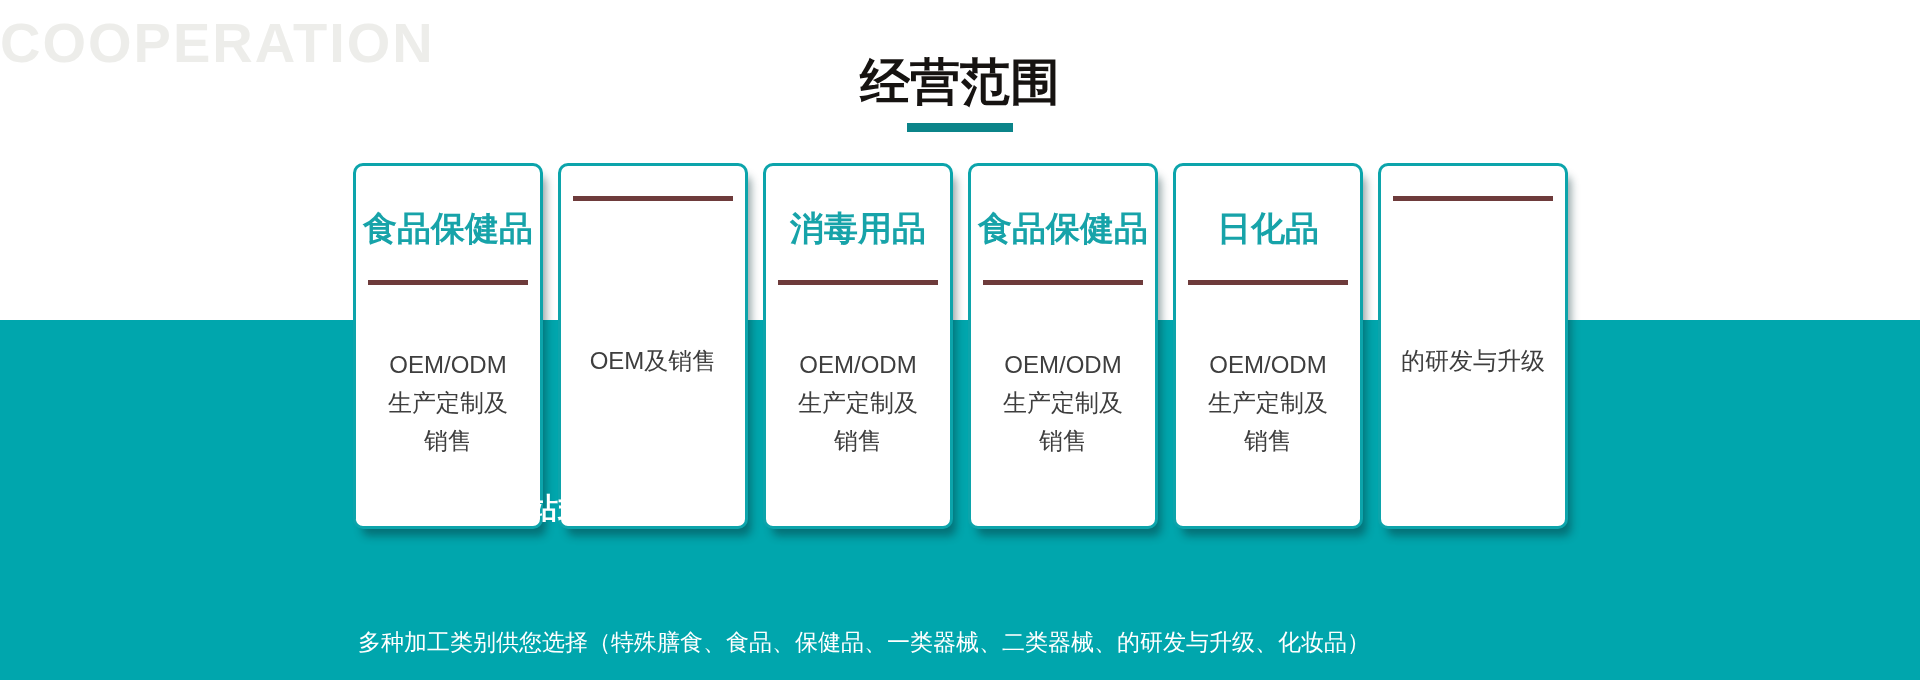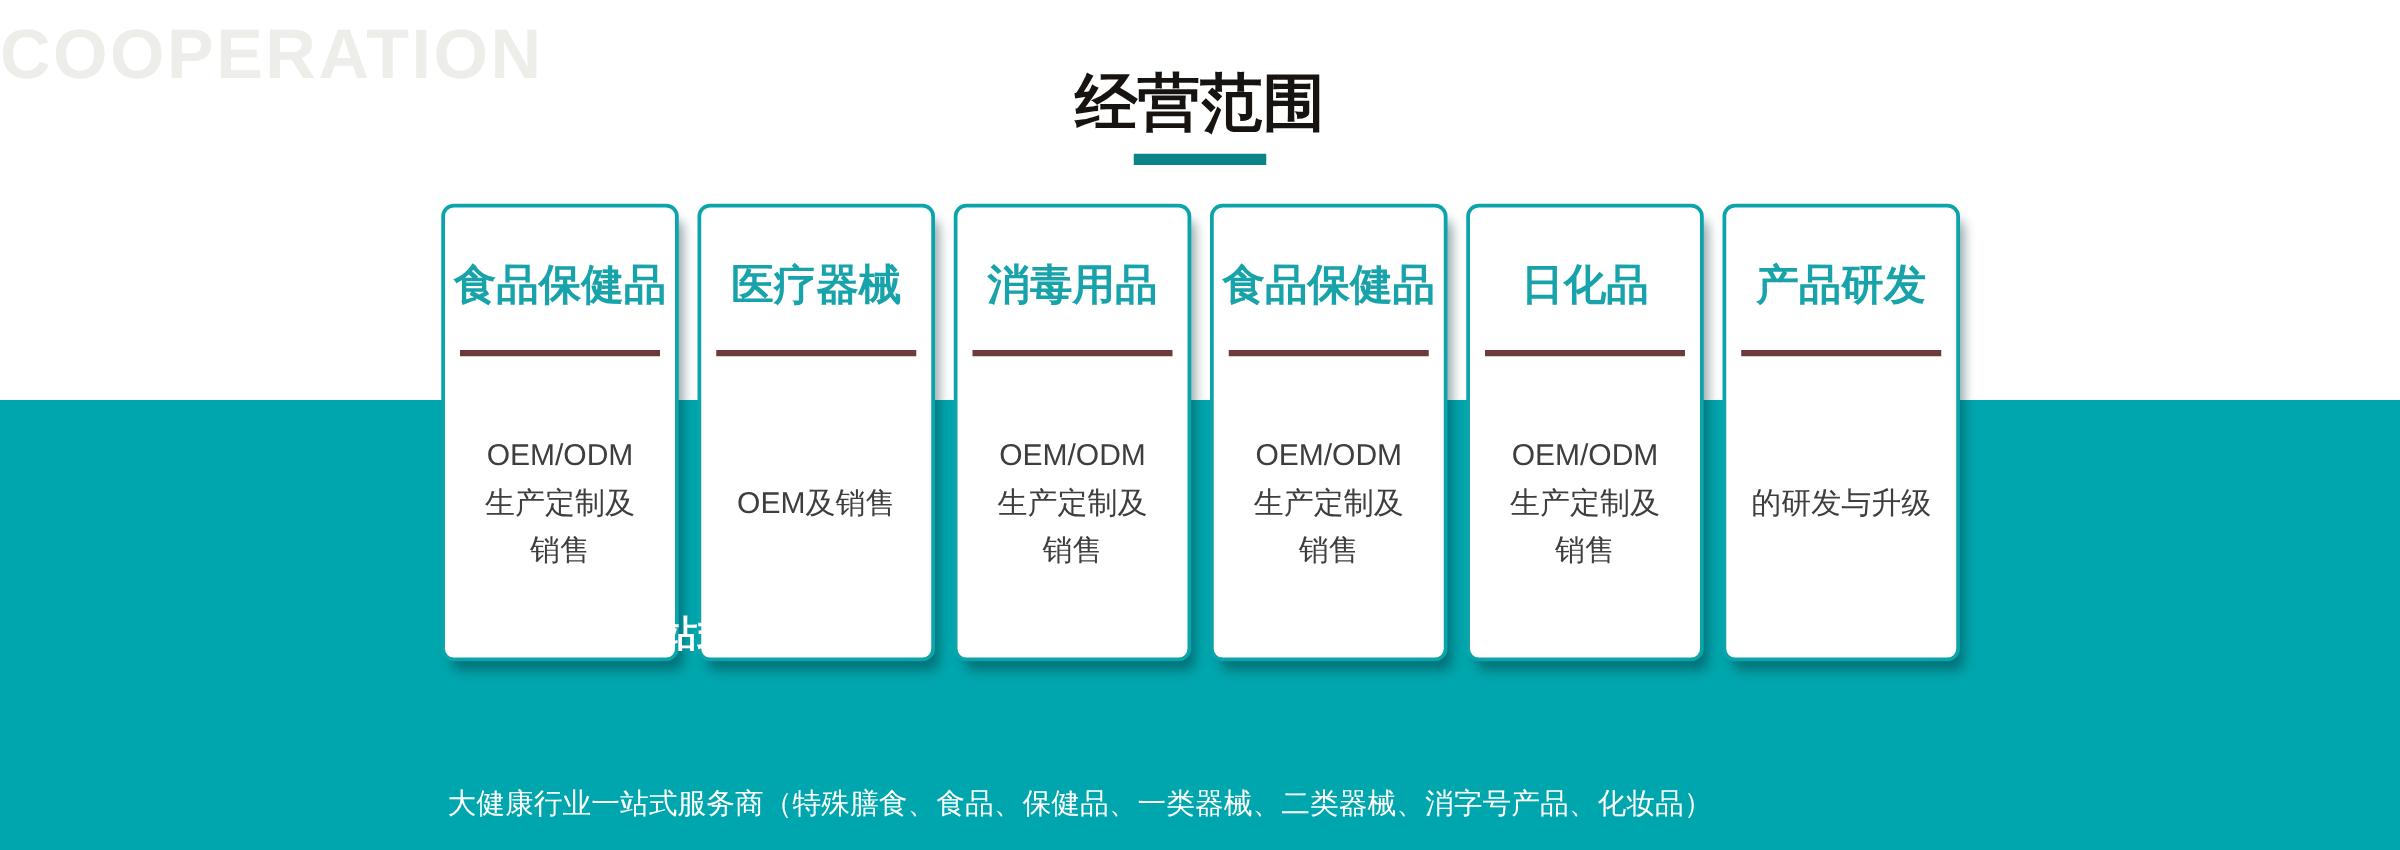--- a/index.html
+++ b/index.html
@@ -126,21 +126,20 @@
     <div class="card-title">食品保健品</div>
     <div class="card-divider"></div>
     <div class="card-body">
       <div>OEM/ODM</div>
       <div>生产定制及</div>
       <div>销售</div>
     </div>
   </div>
 
   <div class="card">
-    <div class="card-title">医疗器械</div>
     <div class="card-divider"></div>
     <div class="card-body">
       <div>OEM及销售</div>
     </div>
   </div>
 
   <div class="card">
     <div class="card-title">消毒用品</div>
     <div class="card-divider"></div>
     <div class="card-body">
@@ -164,27 +163,26 @@
     <div class="card-title">日化品</div>
     <div class="card-divider"></div>
     <div class="card-body">
       <div>OEM/ODM</div>
       <div>生产定制及</div>
       <div>销售</div>
     </div>
   </div>
 
   <div class="card">
-    <div class="card-title">产品研发</div>
     <div class="card-divider"></div>
     <div class="card-body">
       <div>的研发与升级</div>
     </div>
   </div>
 
 </div>
 
 <div class="bottom-heading">大健康行业一站式服务商</div>
 <div class="bottom-paragraph">
-  <div>大健康行业一站式服务商（特殊膳食、食品、保健品、一类器械、二类器械、消字号产品、化妆品）</div>
+  <div>多种加工类别供您选择（特殊膳食、食品、保健品、一类器械、二类器械、的研发与升级、化妆品）</div>
   
   
 </div>
 
 </body></html>

